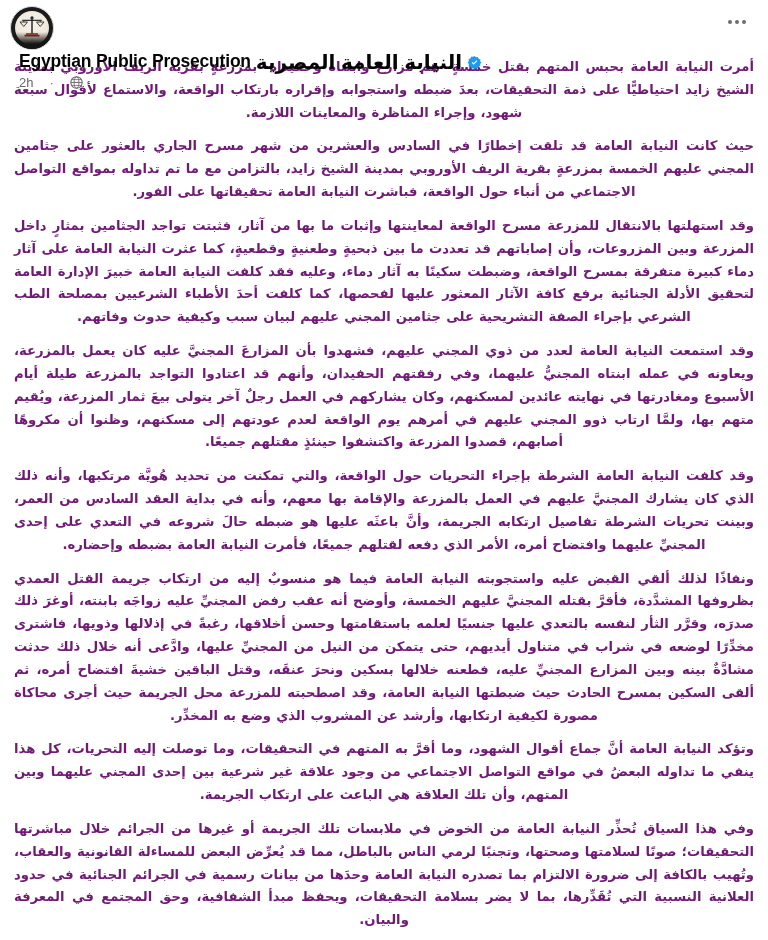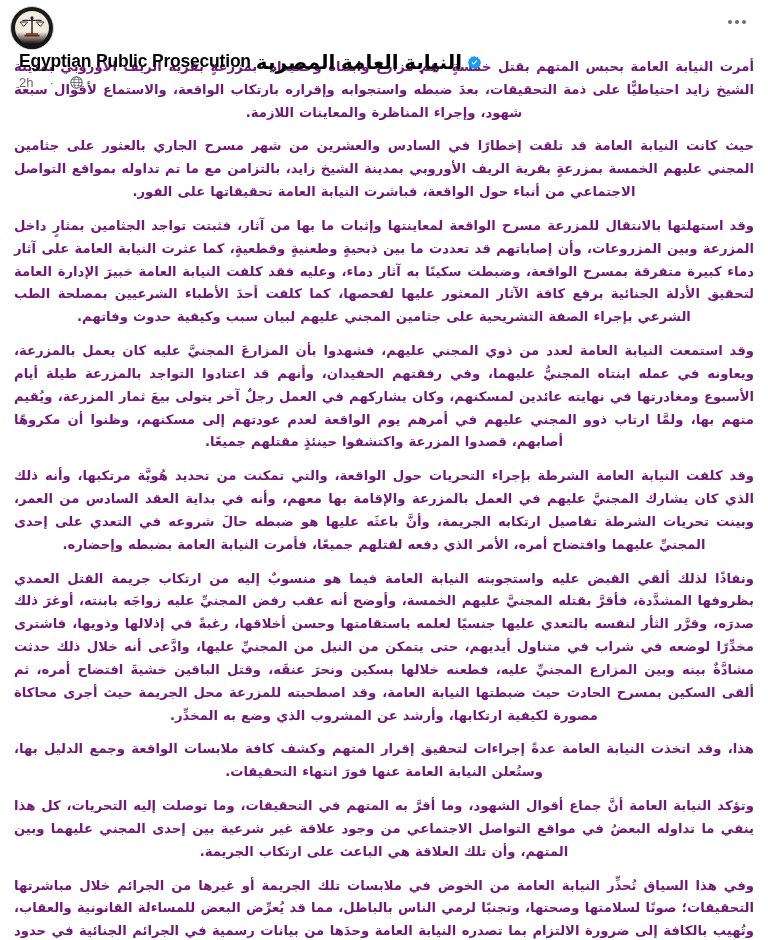--- a/index.html
+++ b/index.html
@@ -193,17 +193,16 @@
   </div>
 </div>
 
 <div class="post-body">
   <p>أمرت النيابة العامة بحبس المتهم بقتل خمسةٍ -هم مزارع وابنتاه وحفيداه- بمزرعةٍ بقرية الريف الأوروبي بمدينة الشيخ زايد احتياطيًّا على ذمة التحقيقات، بعدَ ضبطه واستجوابه وإقراره بارتكاب الواقعة، والاستماع لأقوال سبعة شهود، وإجراء المناظرة والمعاينات اللازمة.</p>
   <p>حيث كانت النيابة العامة قد تلقت إخطارًا في السادس والعشرين من شهر مسرح الجاري بالعثور على جثامين المجني عليهم الخمسة بمزرعةٍ بقرية الريف الأوروبي بمدينة الشيخ زايد، بالتزامن مع ما تم تداوله بمواقع التواصل الاجتماعي من أنباء حول الواقعة، فباشرت النيابة العامة تحقيقاتها على الفور.</p>
   <p>وقد استهلتها بالانتقال للمزرعة مسرح الواقعة لمعاينتها وإثبات ما بها من آثار، فثبتت تواجد الجثامين بمثارٍ داخل المزرعة وبين المزروعات، وأن إصاباتهم قد تعددت ما بين ذبحيةٍ وطعنيةٍ وقطعيةٍ، كما عثرت النيابة العامة على آثار دماء كبيرة متفرقة بمسرح الواقعة، وضبطت سكينًا به آثار دماء، وعليه فقد كلفت النيابة العامة خبيرَ الإدارة العامة لتحقيق الأدلة الجنائية برفع كافة الآثار المعثور عليها لفحصها، كما كلفت أحدَ الأطباء الشرعيين بمصلحة الطب الشرعي بإجراء الصفة التشريحية على جثامين المجني عليهم لبيان سبب وكيفية حدوث وفاتهم.</p>
   <p>وقد استمعت النيابة العامة لعدد من ذوي المجني عليهم، فشهدوا بأن المزارعَ المجنيَّ عليه كان يعمل بالمزرعة، ويعاونه في عمله ابنتاه المجنيُّ عليهما، وفي رفقتهم الحفيدان، وأنهم قد اعتادوا التواجد بالمزرعة طيلة أيام الأسبوع ومغادرتها في نهايته عائدين لمسكنهم، وكان يشاركهم في العمل رجلٌ آخر يتولى بيعَ ثمار المزرعة، ويُقيم متهم بها، ولمَّا ارتاب ذوو المجني عليهم في أمرهم يوم الواقعة لعدم عودتهم إلى مسكنهم، وظنوا أن مكروهًا أصابهم، قصدوا المزرعة واكتشفوا حينئذٍ مقتلهم جميعًا.</p>
   <p>وقد كلفت النيابة العامة الشرطة بإجراء التحريات حول الواقعة، والتي تمكنت من تحديد هُويَّة مرتكبها، وأنه ذلك الذي كان يشارك المجنيَّ عليهم في العمل بالمزرعة والإقامة بها معهم، وأنه في بداية العقد السادس من العمر، وبينت تحريات الشرطة تفاصيل ارتكابه الجريمة، وأنَّ باعثَه عليها هو ضبطه حالَ شروعه في التعدي على إحدى المجنيِّ عليهما وافتضاح أمره، الأمر الذي دفعه لقتلهم جميعًا، فأمرت النيابة العامة بضبطه وإحضاره.</p>
   <p>ونفاذًا لذلك ألقي القبض عليه واستجوبته النيابة العامة فيما هو منسوبٌ إليه من ارتكاب جريمة القتل العمدي بظروفها المشدَّدة، فأقرَّ بقتله المجنيَّ عليهم الخمسة، وأوضح أنه عقب رفض المجنيِّ عليه زواجَه بابنته، أوغرَ ذلك صدرَه، وقرَّر الثأر لنفسه بالتعدي عليها جنسيًا لعلمه باستقامتها وحسن أخلاقها، رغبةً في إذلالها وذويها، فاشترى مخدِّرًا لوضعه في شراب في متناول أيديهم، حتى يتمكن من النيل من المجنيِّ عليها، وادَّعى أنه خلال ذلك حدثت مشادَّةٌ بينه وبين المزارع المجنيِّ عليه، فطعنه خلالها بسكين ونحرَ عنقَه، وقتل الباقين خشيةَ افتضاح أمره، ثم ألقى السكين بمسرح الحادث حيث ضبطتها النيابة العامة، وقد اصطحبته للمزرعة محل الجريمة حيث أجرى محاكاة مصورة لكيفية ارتكابها، وأرشد عن المشروب الذي وضع به المخدِّر.</p>
-  <p>هذا، وقد اتخذت النيابة العامة عدةً إجراءات لتحقيق إقرار المتهم وكشف كافة ملابسات الواقعة وجمع الدليل بها، وستُعلن النيابة العامة عنها فورَ انتهاء التحقيقات.</p>
   <p>وتؤكد النيابة العامة أنَّ جماع أقوال الشهود، وما أقرَّ به المتهم في التحقيقات، وما توصلت إليه التحريات، كل هذا ينفي ما تداوله البعضُ في مواقع التواصل الاجتماعي من وجود علاقة غير شرعية بين إحدى المجني عليهما وبين المتهم، وأن تلك العلاقة هي الباعث على ارتكاب الجريمة.</p>
   <p>وفي هذا السياق تُحذِّر النيابة العامة من الخوض في ملابسات تلك الجريمة أو غيرها من الجرائم خلال مباشرتها التحقيقات؛ صونًا لسلامتها وصحتها، وتجنبًا لرمي الناس بالباطل، مما قد يُعرِّض البعض للمساءلة القانونية والعقاب، وتُهيب بالكافة إلى ضرورة الالتزام بما تصدره النيابة العامة وحدَها من بيانات رسمية في الجرائم الجنائية في حدود العلانية النسبية التي تُقَدِّرها، بما لا يضر بسلامة التحقيقات، ويحفظ مبدأ الشفافية، وحق المجتمع في المعرفة والبيان.</p>
 
 </div>
 
 </body></html>

